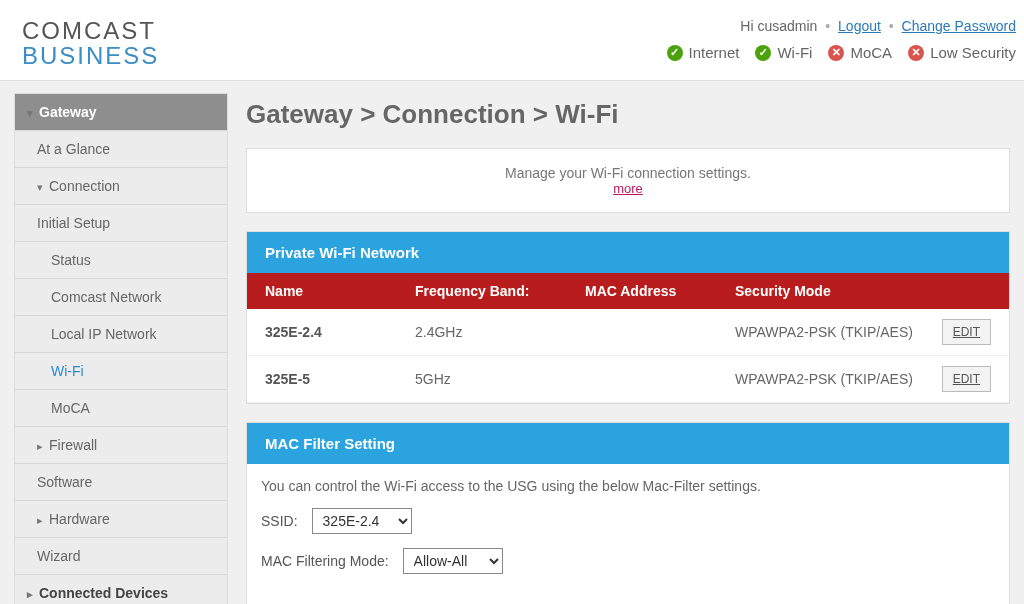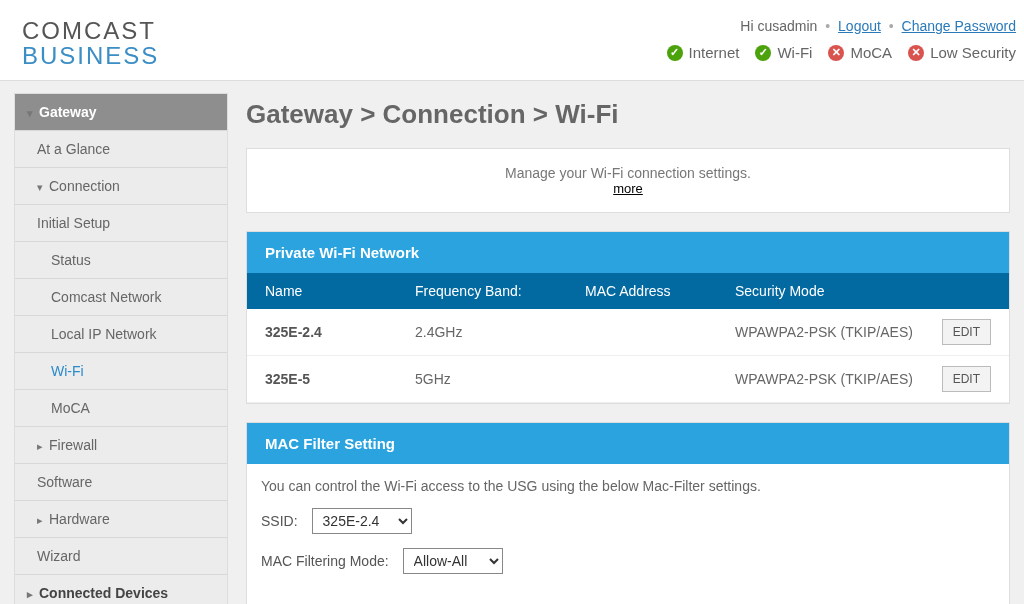--- a/index.html
+++ b/index.html
@@ -27,32 +27,32 @@
 .sidebar .item.selected { color: #2a8bc9; }
 .sidebar .item.parent::before { content: "▸"; display: inline-block; width: 12px; color: #777; font-size: 11px; }
 .sidebar .item.expanded::before { content: "▾"; display: inline-block; width: 12px; color: #777; font-size: 11px; }
 .sidebar .item.bold { font-weight: bold; color: #444; }
 
 .content { flex: 1; }
 .breadcrumb { font-size: 26px; color: #666; font-weight: bold; margin: 6px 0 18px 0; }
 
 .panel { background: #fff; border: 1px solid #ddd; margin-bottom: 18px; }
 .panel.desc { padding: 16px 18px; display: flex; justify-content: space-between; align-items: center; color: #777; flex-direction: column; }
-.panel.desc a { color: #000000; text-decoration: underline; font-size: 13px; }
+.panel.desc a { color: #be185d; text-decoration: underline; font-size: 13px; }
 
 .section-header { background: #2aa3df; color: #fff; font-weight: bold; padding: 12px 18px; font-size: 15px; }
-.table-head { background: #0369a1; color: #fff; display: flex; padding: 10px 18px; font-size: 14px; }
+.table-head { background: #b91c1c; color: #fff; display: flex; padding: 10px 18px; font-size: 14px; font-weight: bold; }
 .col-name { width: 150px; }
 .col-freq { width: 170px; }
 .col-mac { width: 150px; }
 .col-sec { flex: 1; }
 .col-act { width: 70px; text-align: right; }
 .table-row { display: flex; padding: 10px 18px; align-items: center; border-bottom: 1px solid #eee; color: #666; }
 .table-row .col-name { font-weight: bold; color: #555; }
-.btn { background: #f3f3f3; border: 1px solid #bbb; padding: 5px 10px; font-size: 12px; color: #555; cursor: pointer; }
+.btn { background: #f3f3f3; border: 1px solid #bbb; padding: 5px 10px; font-size: 12px; color: #555; cursor: pointer; text-decoration: underline; }
 .btn-wide { margin: 12px 14px; display: inline-block; }
 
 .filter-body { padding: 14px 14px 20px 14px; color: #666; }
 .filter-body p { margin-bottom: 14px; }
 .form-row { margin-bottom: 14px; display: flex; align-items: center; gap: 14px; }
 .form-row label { color: #555; }
 select { border: 1px solid #888; padding: 3px 6px; font-size: 14px; background: #fff; color: #333; min-width: 100px; }
 </style>
 </head>
 <body>

